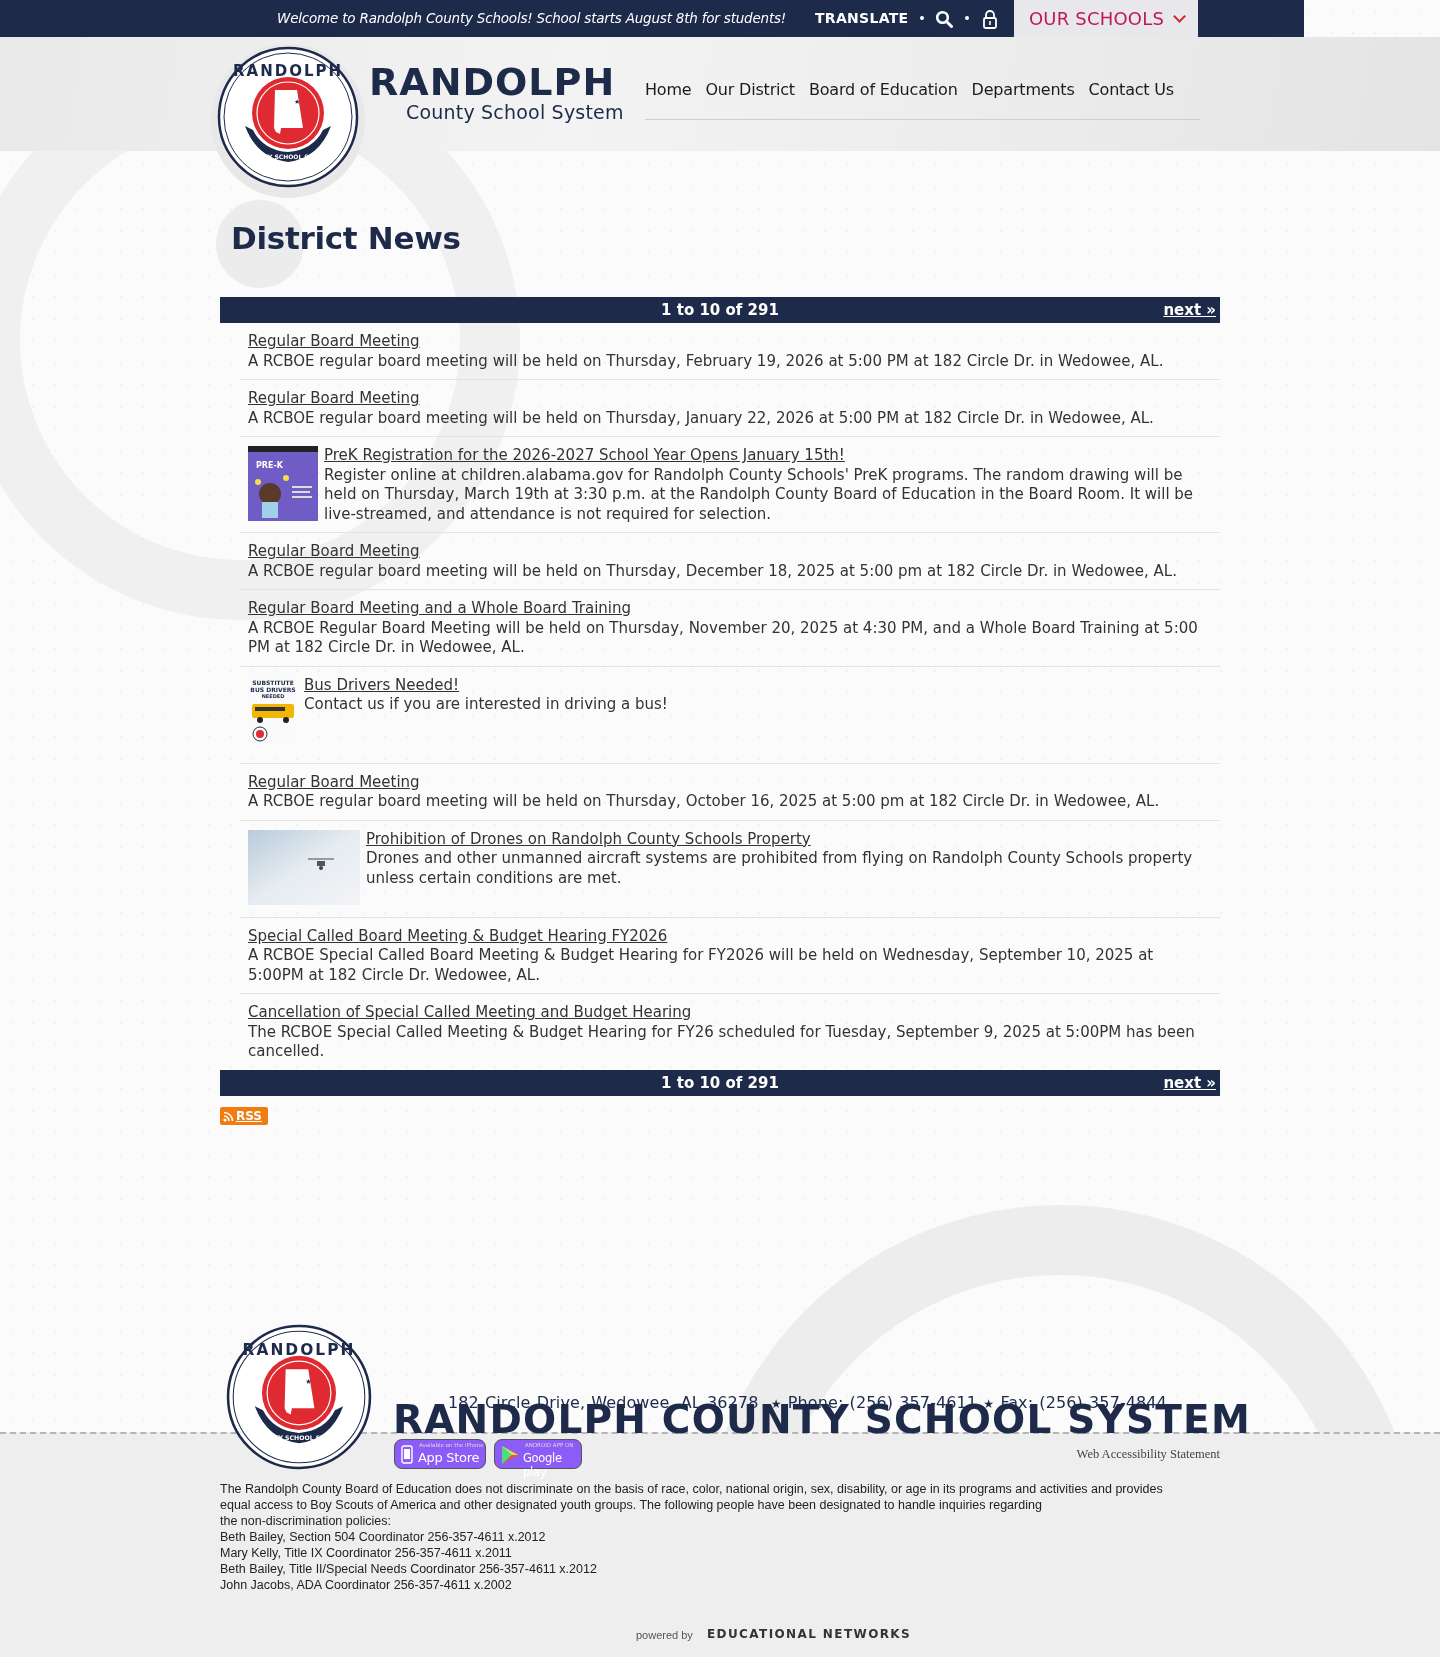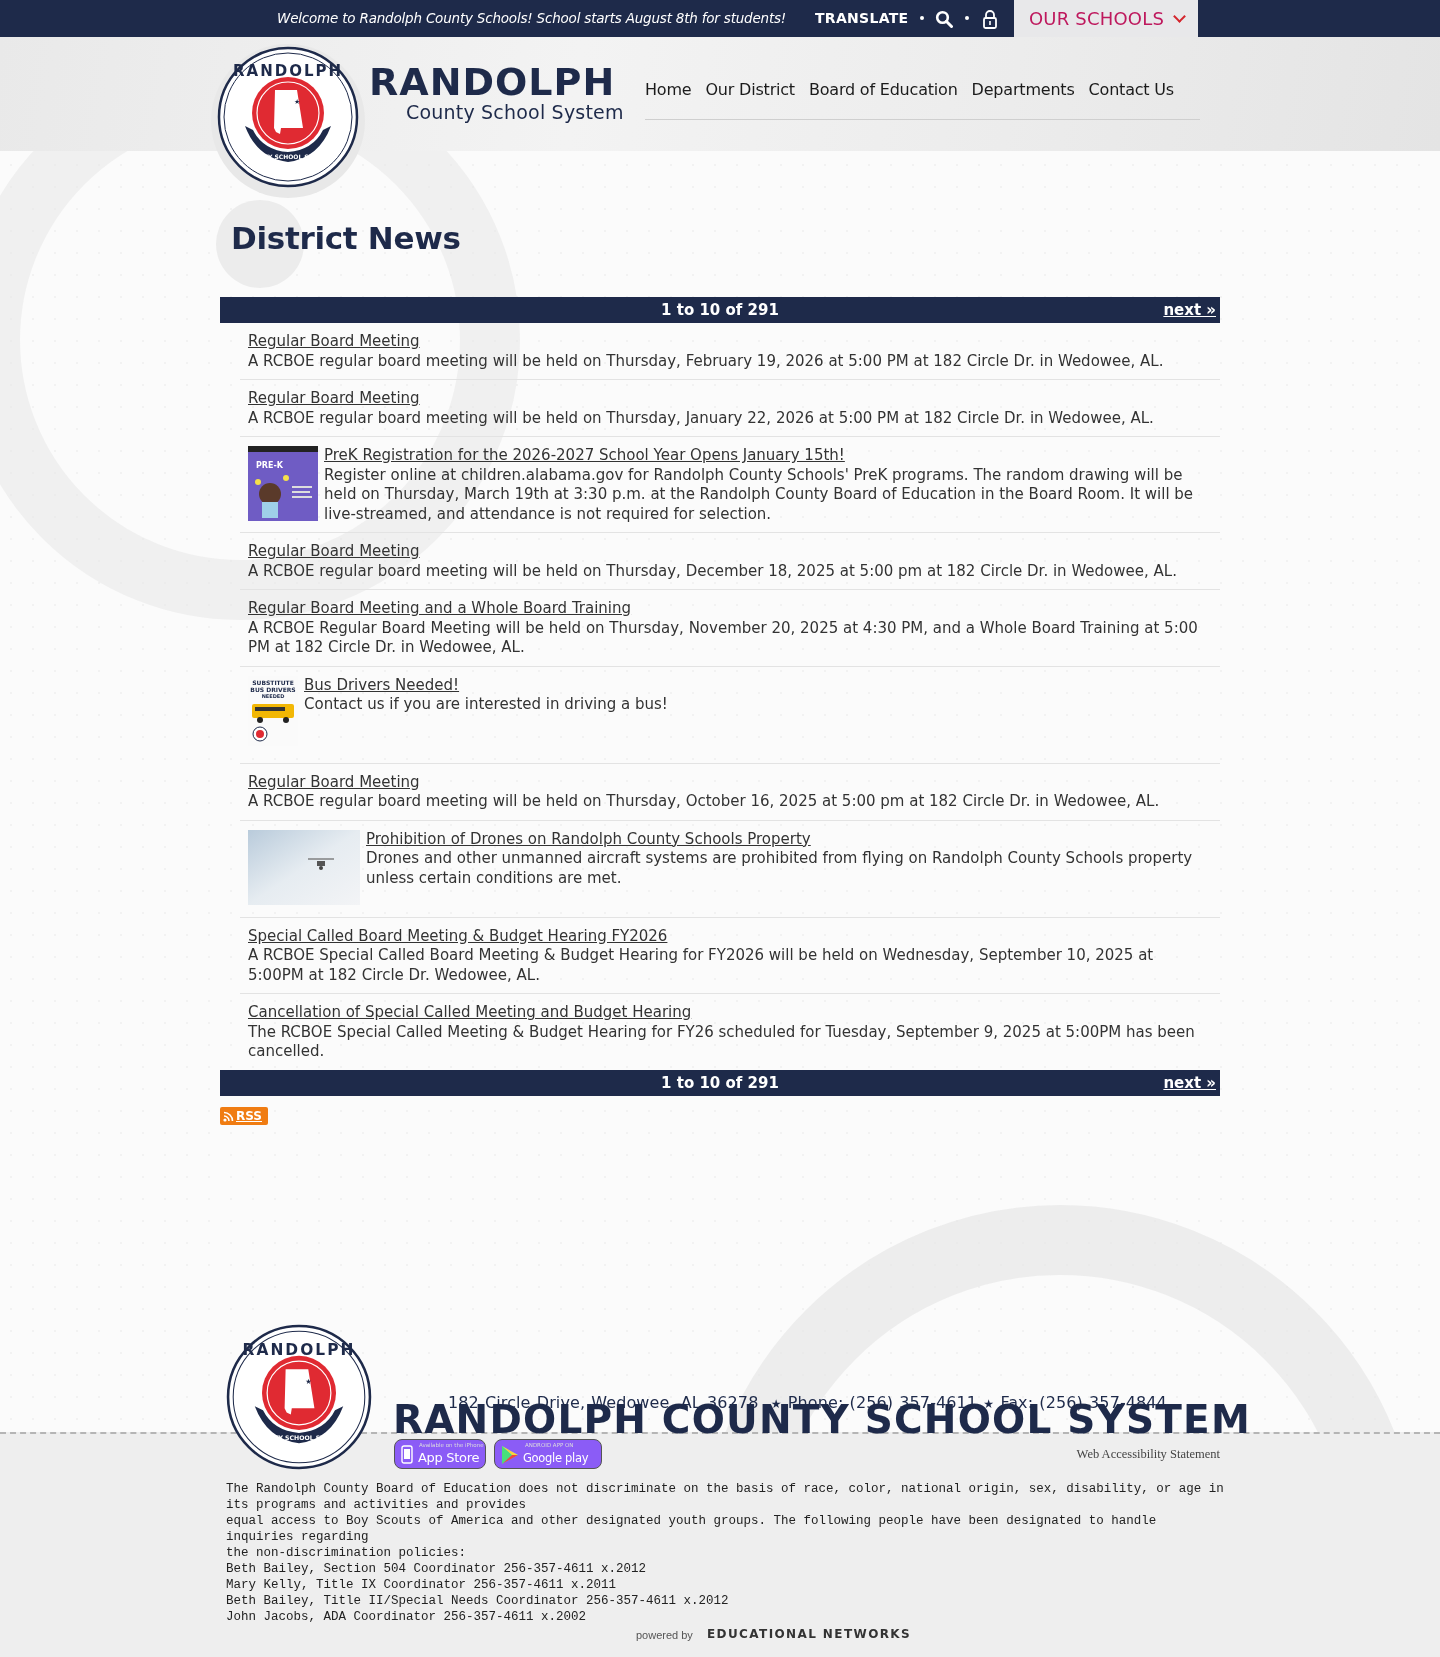--- a/index.html
+++ b/index.html
@@ -18,21 +18,21 @@
     opacity: 0.6;
     z-index: 0;
   }
   .arc {
     position: absolute; border-radius: 50%;
     border: 60px solid rgba(225,225,225,0.45);
     z-index: 0;
   }
   
   .topbar {
-    position: absolute; left: 0; top: 0; width: 1440px; height: 37px;
+    position: absolute; left: 0; top: 0; width: 1304px; height: 37px;
     background: #1e2a4a; z-index: 5;
   }
   .welcome {
     position: absolute; left: 277px; top: 0; height: 37px; line-height: 37px;
     color: #fff; font-style: italic; font-size: 13.5px;
     font-family: "DejaVu Sans", sans-serif; letter-spacing: -0.2px;
   }
   .translate {
     position: absolute; left: 815px; top: 0; height: 37px; line-height: 37px;
     color: #fff; font-weight: bold; font-size: 14px; letter-spacing: 0.3px;
@@ -130,31 +130,31 @@
   }
   .foot-addr {
     position: absolute; left: 448px; top: 1393px; z-index: 4;
     color: #1e2a4a; font-size: 16px; letter-spacing: 0.1px; word-spacing: 1px;
   }
   .store {
     position: absolute; top: 1439px; height: 30px; background: #8b5cf6; border-radius: 8px;
     border: 1px solid #555; color: #fff; z-index: 4;
   }
   .store-app { left: 394px; width: 92px; }
-  .store-gp { left: 494px; width: 108px; }
+  .store-gp { left: 494px; width: 88px; }
   .store small { position: absolute; left: 24px; top: 2px; font-size: 5.5px; color: #ddd; }
   .store span.big { position: absolute; left: 23px; top: 10px; font-size: 13px; letter-spacing: -0.3px; }
   .store-gp span.big { left: 28px; font-size: 11.5px; top: 11px; }
   .access {
     position: absolute; right: 220px; top: 1447px; z-index: 4;
     font-family: Liberation Serif, serif; font-size: 12.5px; color: #444; text-decoration: none;
   }
   .policy {
     position: absolute; left: 220px; top: 1481px; width: 1000px; z-index: 4;
-    font-family: Liberation Mono, monospace; font-size: 12.5px; line-height: 16px; color: #222; margin-left: 6px;
+    font-family: Liberation Sans, sans-serif; font-size: 12.5px; line-height: 16px; color: #222;
   }
   .powered {
     position: absolute; left: 636px; top: 1629px; z-index: 4;
     font-family: "Liberation Sans", sans-serif; font-size: 11px; color: #555;
   }
   .en-logo {
     position: absolute; left: 707px; top: 1627px; z-index: 4;
     font-family: "DejaVu Sans", sans-serif; font-weight: bold; font-size: 12px; color: #333; letter-spacing: 1.4px;
   }
 </style>

